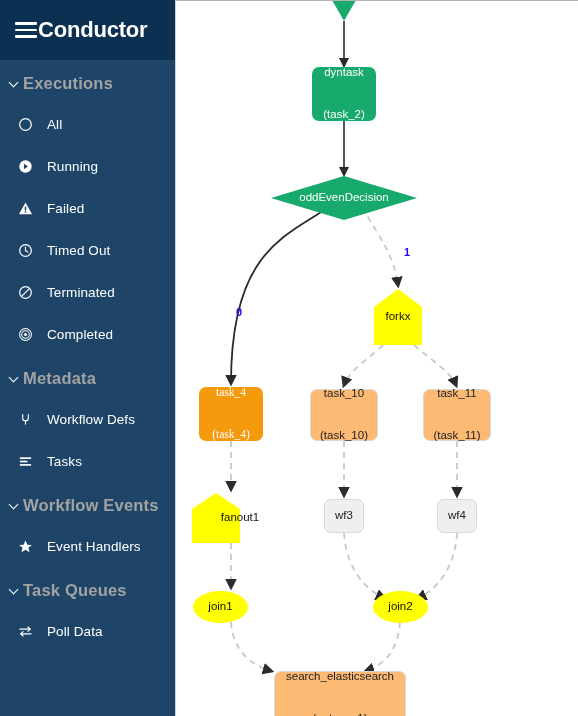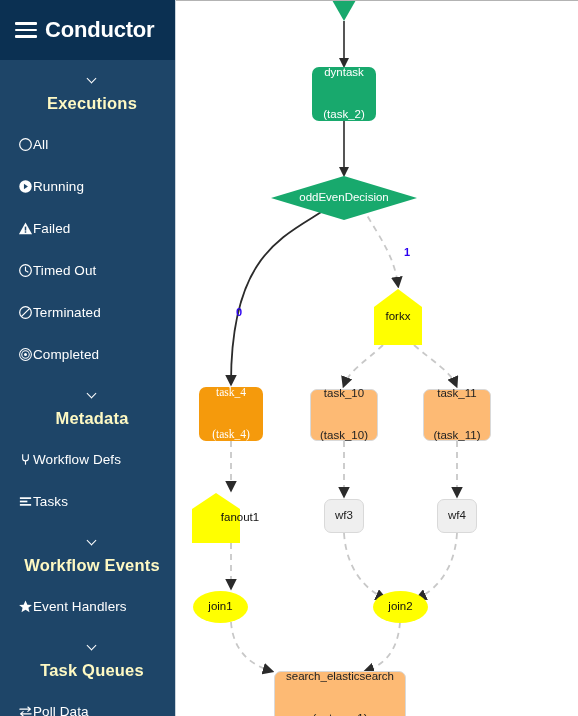--- a/index.html
+++ b/index.html
@@ -28,21 +28,21 @@
     position: relative;
     border-right: 1px solid #c9d3dc;
     overflow: hidden;
   }
   #brandbar {
     height: 60px;
     background: #0b3052;
     display: flex;
     align-items: center;
     padding-left: 15px;
-    gap: 8px;
+    gap: 1px;
   }
   .hamburger {
     width: 22px;
     height: 16px;
     display: flex;
     flex-direction: column;
     justify-content: space-between;
     cursor: pointer;
   }
   .hamburger span {
@@ -58,25 +58,24 @@
     font-weight: bold;
     letter-spacing: -0.2px;
   }
 
   .nav-section {
     margin-top: 4px;
   }
   .section-head {
     display: flex;
     align-items: center;
-    gap: 9px;
+    gap: 3px;
     padding: 10px 0 10px 9px;
-    color: #fef9c3;
+    color: #a3a3a3;
     cursor: pointer;
-    flex-direction: column;
   }
   .chev {
     width: 11px;
     height: 11px;
     flex: 0 0 11px;
     position: relative;
   }
   .chev::after {
     content: "";
     position: absolute;
@@ -90,20 +89,21 @@
     font-size: 16.5px;
     font-weight: bold;
     letter-spacing: 0.2px;
   }
 
   .nav-item {
     display: flex;
     align-items: center;
     height: 42px;
     padding-left: 17px;
+    gap: 14px;
     color: #ffffff;
     cursor: pointer;
   }
   .nav-icon {
     width: 16px;
     height: 16px;
     flex: 0 0 16px;
     display: flex;
     align-items: center;
     justify-content: center;

